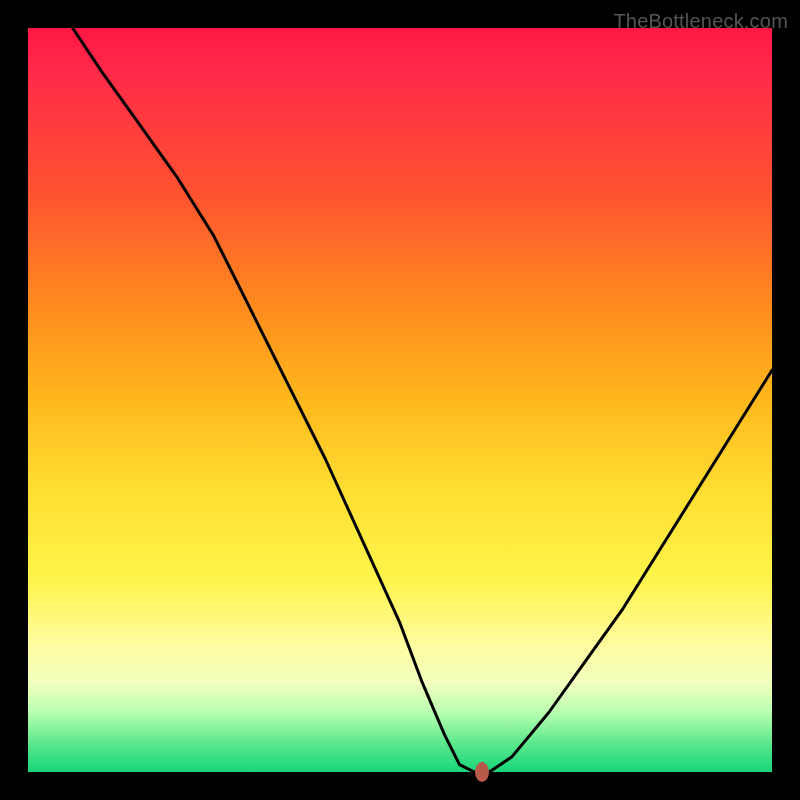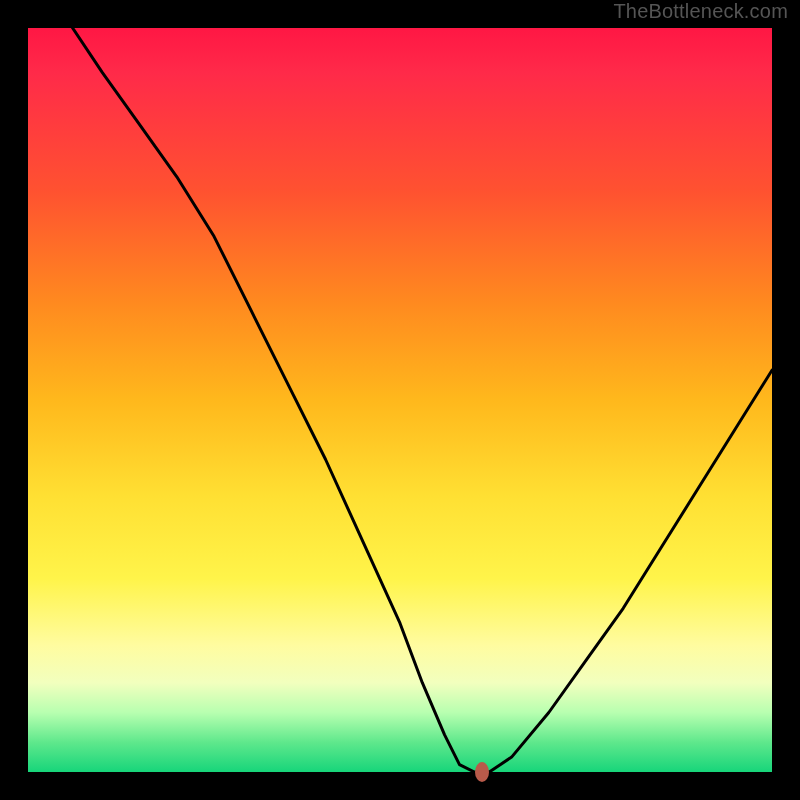--- a/index.html
+++ b/index.html
@@ -12,21 +12,21 @@
     overflow: hidden;
   }
   .frame {
     position: relative;
     width: 800px;
     height: 800px;
     background: #000;
   }
   .watermark {
     position: absolute;
-    top: 0;
+    top: 10px;
     right: 12px;
     color: #555;
     font-size: 20px;
     letter-spacing: 0.2px;
     z-index: 10;
   }
   .plot-outer {
     position: absolute;
     left: 28px;
     top: 28px;

